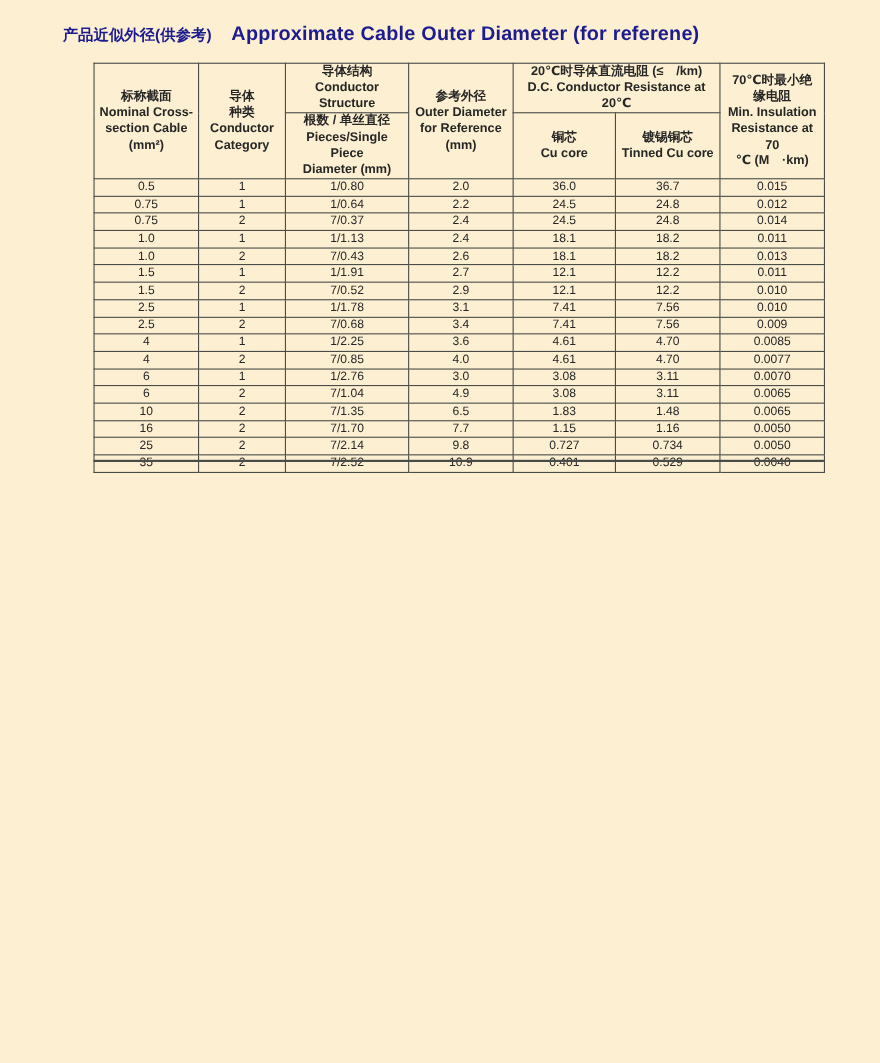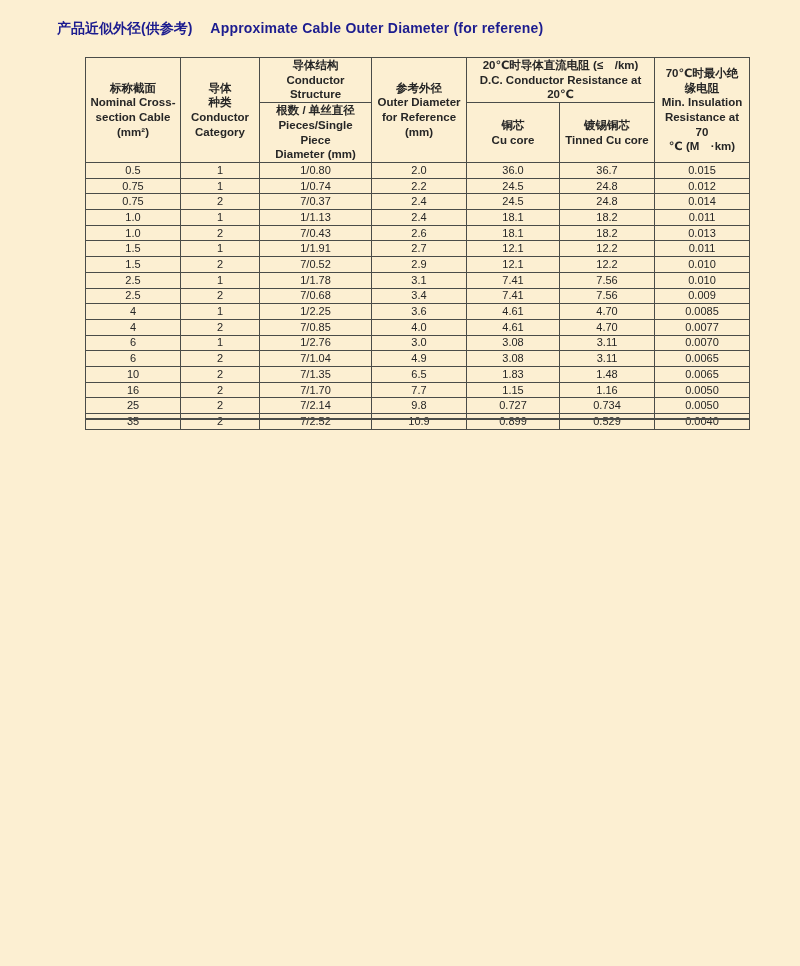--- a/index.html
+++ b/index.html
@@ -19,21 +19,21 @@
     position: absolute;
     left: 57px;
     top: 20px;
     font-size: 14px;
     font-weight: bold;
     color: #1C1C8F;
     white-space: nowrap;
   }
   .page-title .title-en {
     margin-left: 18px;
-    font-size: 14px;
+    font-size: 18px;
     letter-spacing: 0.2px;
   }
   table.spec-table {
     position: absolute;
     left: 85px;
     top: 57px;
     width: 664px;
     border-collapse: collapse;
     table-layout: fixed;
     background: transparent;
@@ -128,21 +128,21 @@
         <td>1</td>
         <td>1/0.80</td>
         <td>2.0</td>
         <td>36.0</td>
         <td>36.7</td>
         <td>0.015</td>
       </tr>
       <tr>
         <td>0.75</td>
         <td>1</td>
-        <td>1/0.74</td>
+        <td>1/0.64</td>
         <td>2.2</td>
         <td>24.5</td>
         <td>24.8</td>
         <td>0.012</td>
       </tr>
       <tr>
         <td>0.75</td>
         <td>2</td>
         <td>7/0.37</td>
         <td>2.4</td>
@@ -265,20 +265,20 @@
         <td>9.8</td>
         <td>0.727</td>
         <td>0.734</td>
         <td>0.0050</td>
       </tr>
       <tr>
         <td>35</td>
         <td>2</td>
         <td>7/2.52</td>
         <td>10.9</td>
-        <td>0.899</td>
+        <td>0.401</td>
         <td>0.529</td>
         <td>0.0040</td>
       </tr>
     </tbody>
 </table>
 
 <div class="table-bottom-rule"></div>
 
 </body></html>

